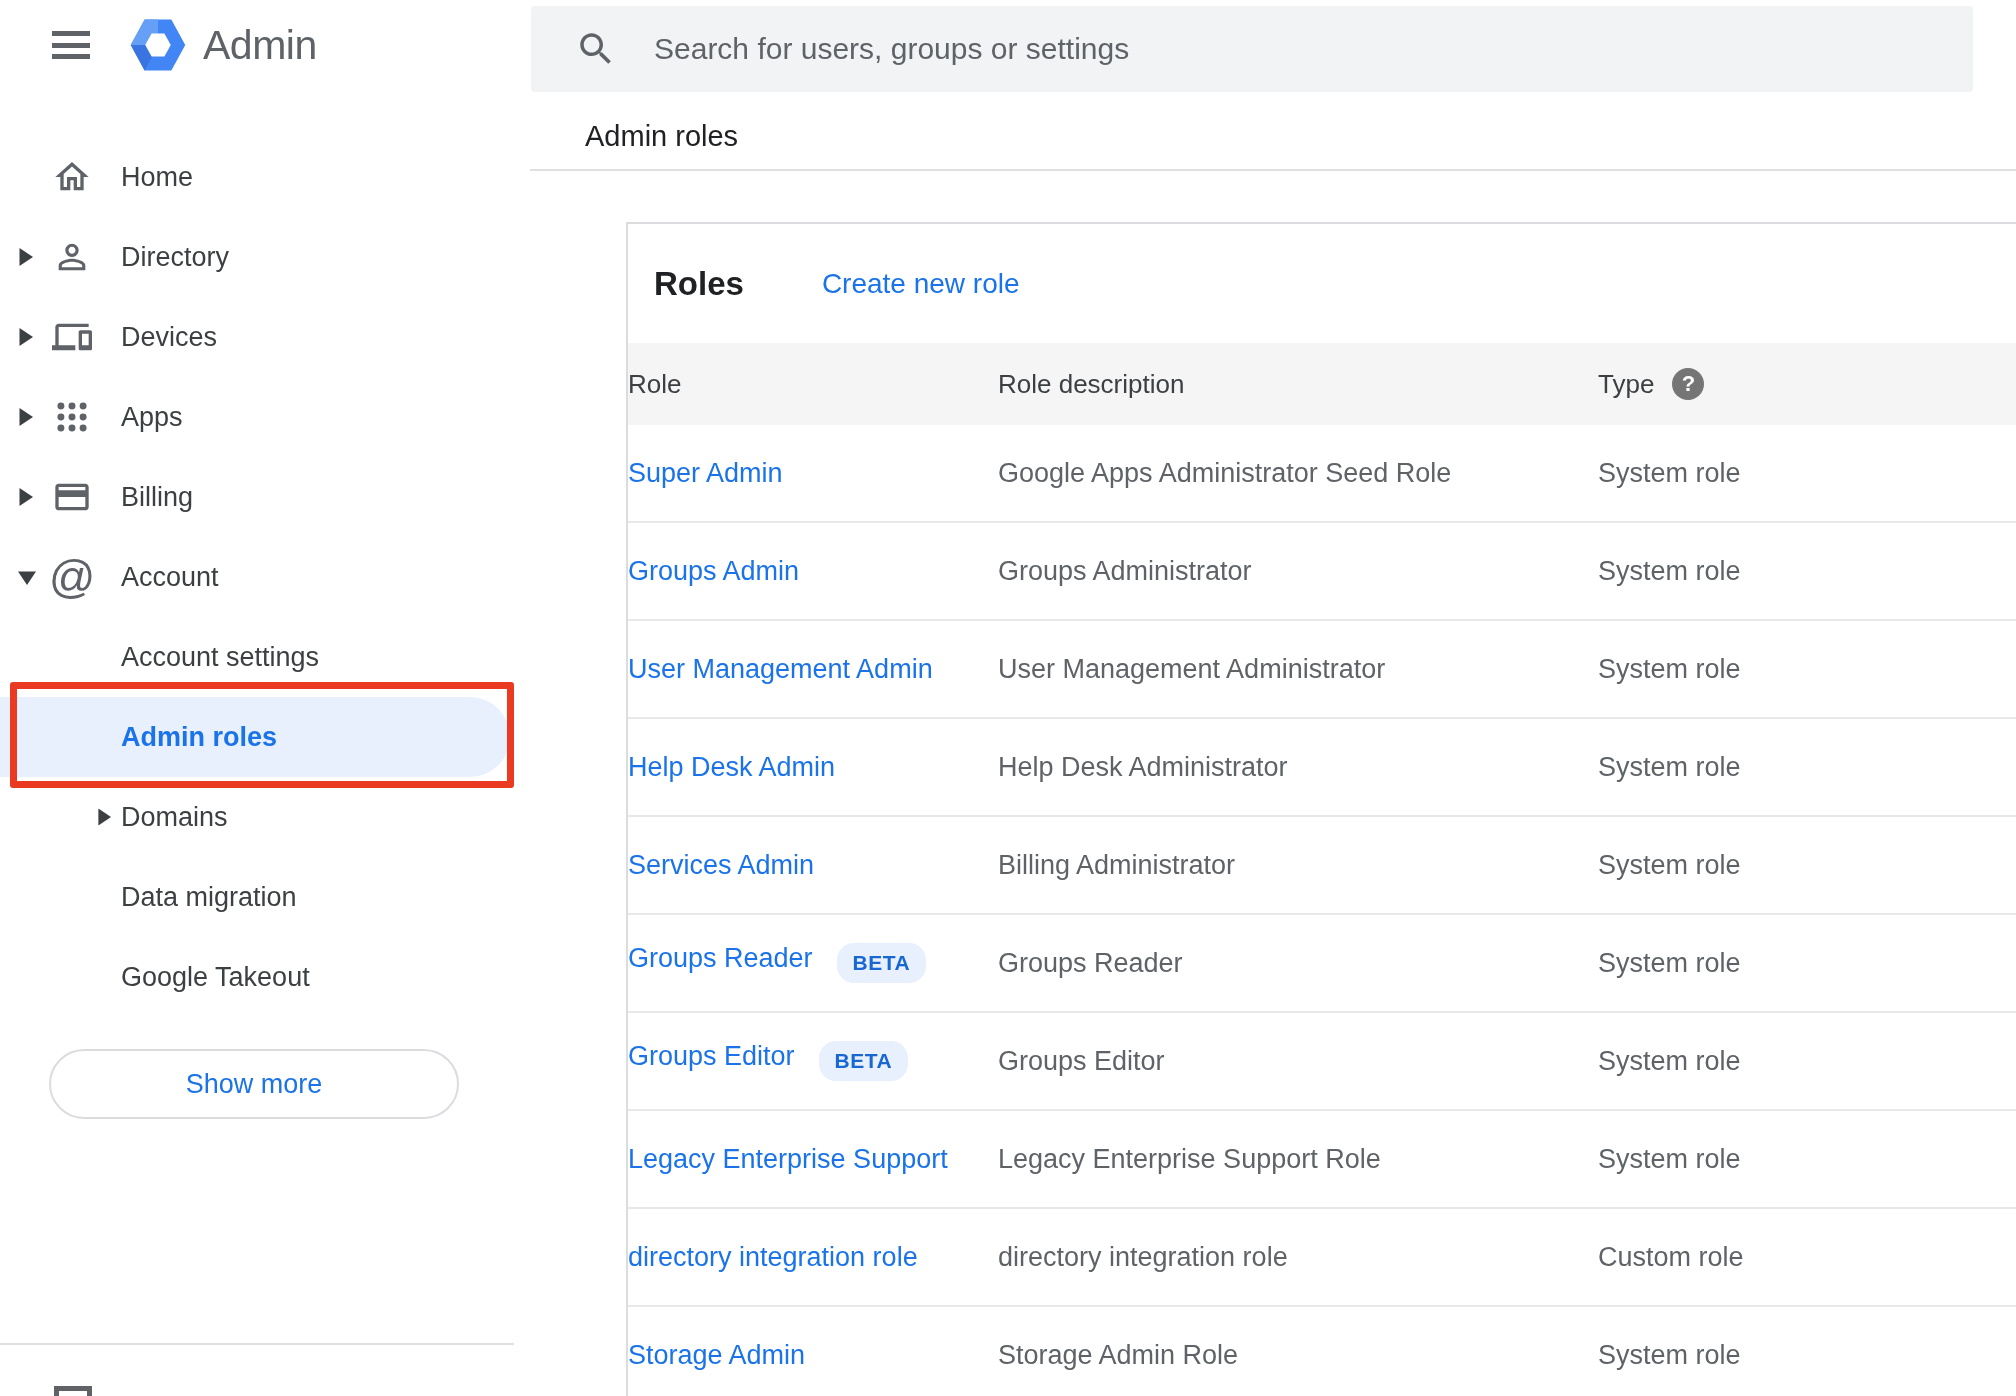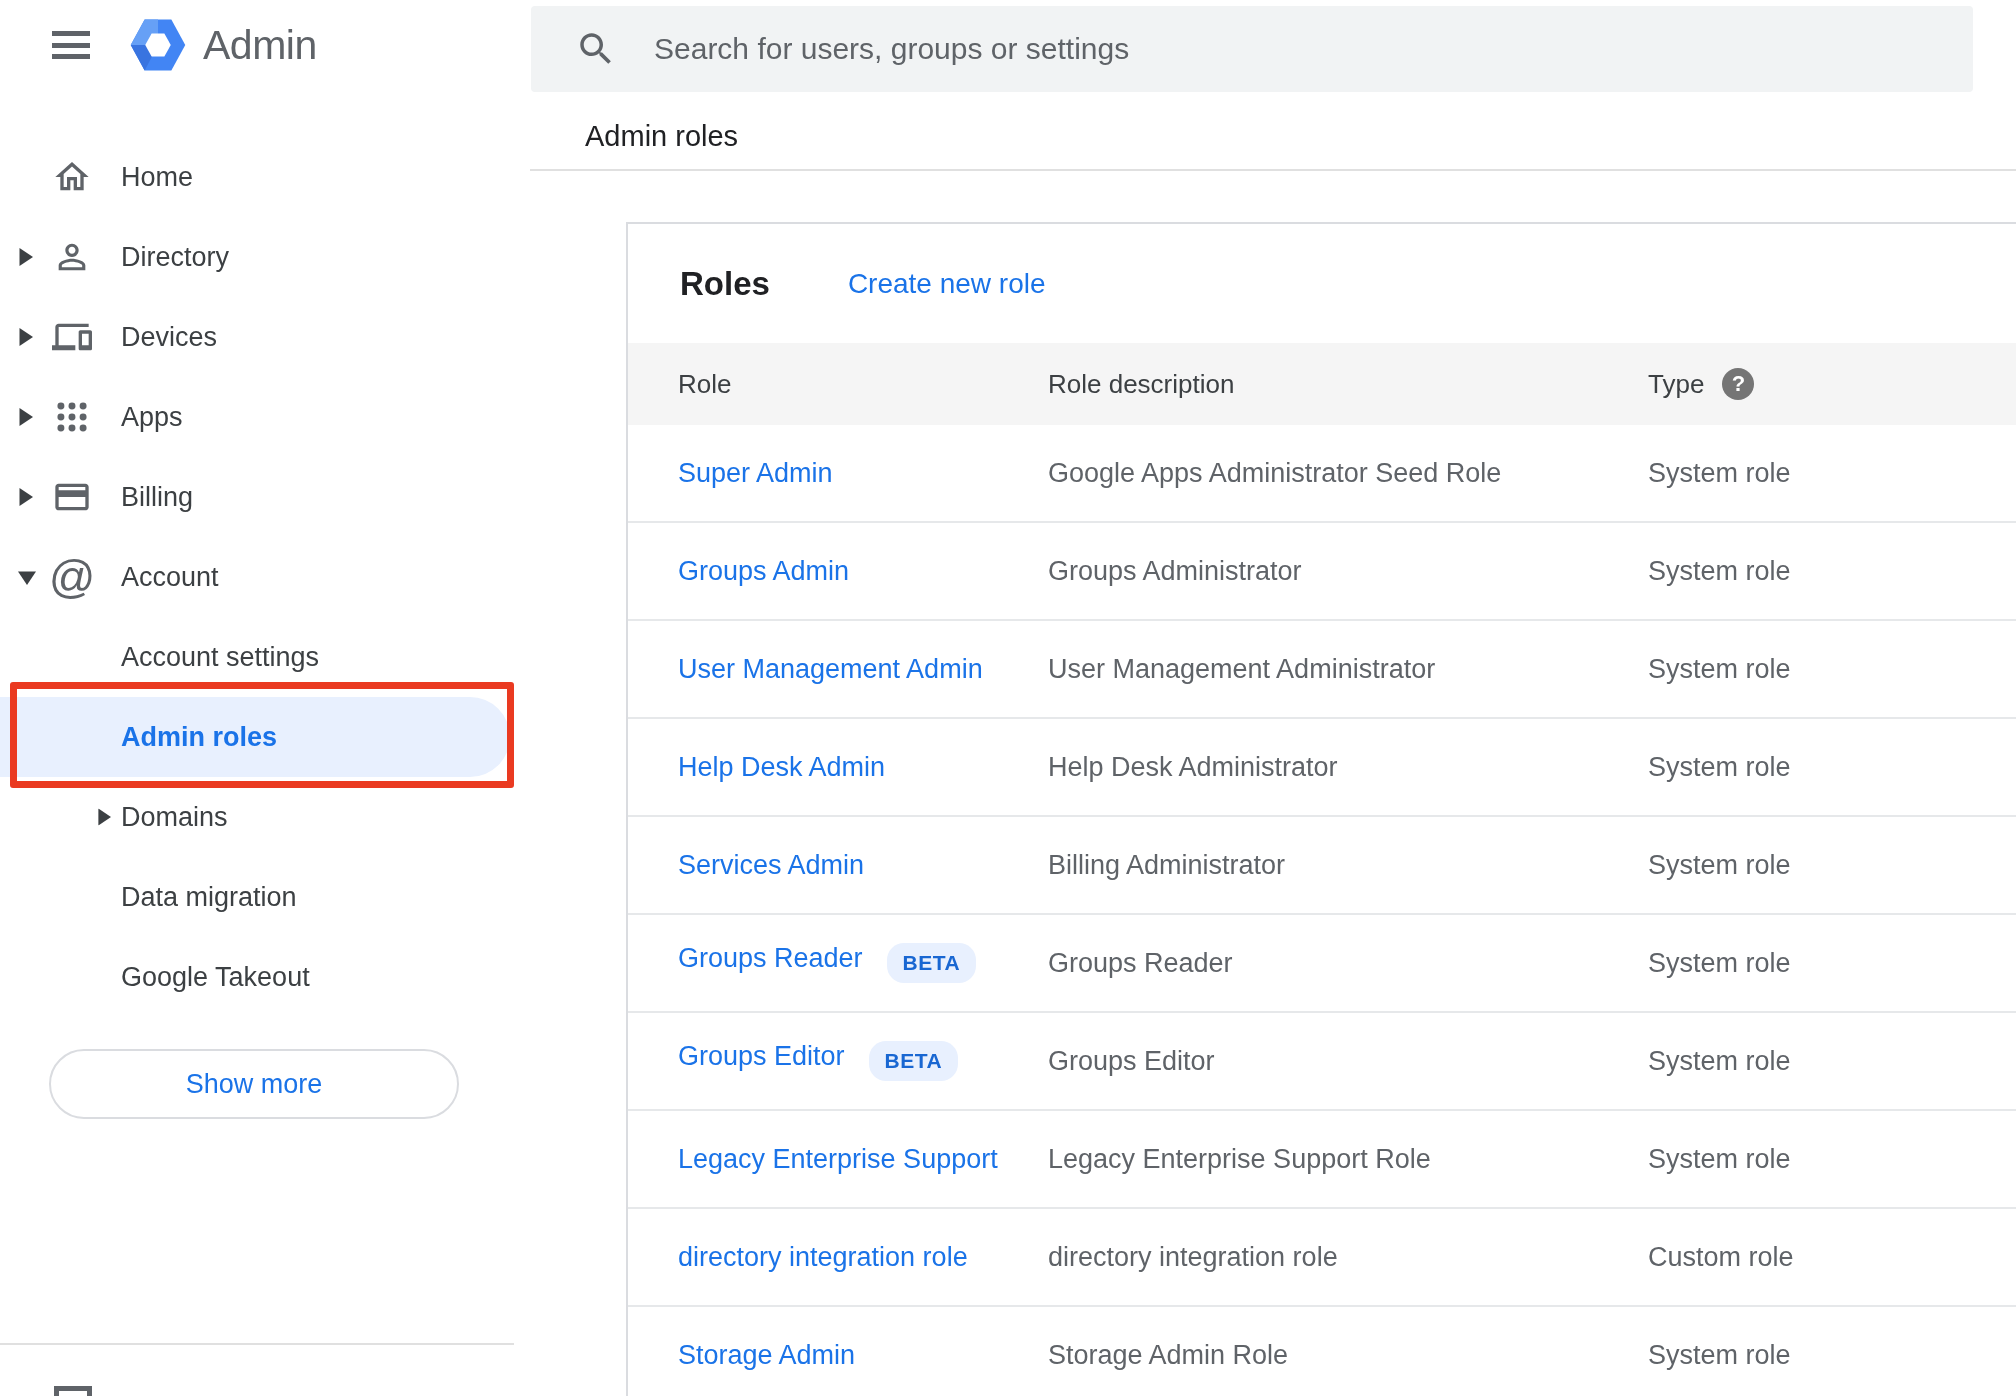--- a/index.html
+++ b/index.html
@@ -49,25 +49,25 @@
 
   .red-box{position:absolute;left:10px;top:682px;width:504px;height:106px;border:7px solid var(--annotation_red);border-radius:3px;z-index:6;pointer-events:none}
 
   .show-more{position:absolute;left:49px;top:1049px;width:410px;height:70px;border:2px solid var(--card_border);border-radius:999px;background:#fff;color:var(--accent_blue);font-family:inherit;font-size:27px;font-weight:400;cursor:pointer}
 
   .sidebar-divider{position:absolute;left:0;top:1343px;width:514px;height:2px;background:var(--divider)}
   .partial-icon{position:absolute;left:54px;top:1386px;width:38px;height:20px;border:5px solid var(--icon_gray);border-bottom:none}
 
   
   .card{position:absolute;left:626px;top:222px;right:0;bottom:0;background:#fff;border-top:2px solid var(--card_border);border-left:2px solid var(--card_border)}
-  .card-head{height:119px;display:flex;align-items:center;padding-left:52px}
+  .card-head{height:119px;display:flex;align-items:center;padding-left:26px}
   .card-title{font-size:33px;font-weight:600;color:var(--text_dark)}
   .create-link{margin-left:78px;font-size:28px;color:var(--accent_blue);text-decoration:none;cursor:pointer}
 
-  .thead,.trow{display:grid;grid-template-columns:370px 600px 1fr;align-items:center;padding-left:50px}
+  .thead,.trow{display:grid;grid-template-columns:370px 600px 1fr;align-items:center;}
   .thead{height:82px;background:var(--table_header_bg);font-size:26px;font-weight:500;color:var(--sidebar_text)}
   .type-head{display:flex;align-items:center}
   .help{width:32px;height:32px;margin-left:18px;border-radius:50%;background:#757575;color:#fff;font-size:22px;font-weight:700;display:inline-flex;align-items:center;justify-content:center;cursor:pointer}
   .trow{height:98px;border-bottom:2px solid #e6e8ea}
   .cell-role{display:flex;align-items:flex-start}
   .rolelink{font-size:27px;color:var(--accent_blue);text-decoration:none;cursor:pointer;white-space:nowrap}
   .cell-desc,.cell-type{font-size:27px;color:var(--text_gray);white-space:nowrap}
   .beta{margin-left:24px;padding:8px 16px;border-radius:17px;background:var(--beta_badge_bg);color:var(--beta_badge_text);font-size:21px;font-weight:700;letter-spacing:.5px}
 </style>
 </head>

